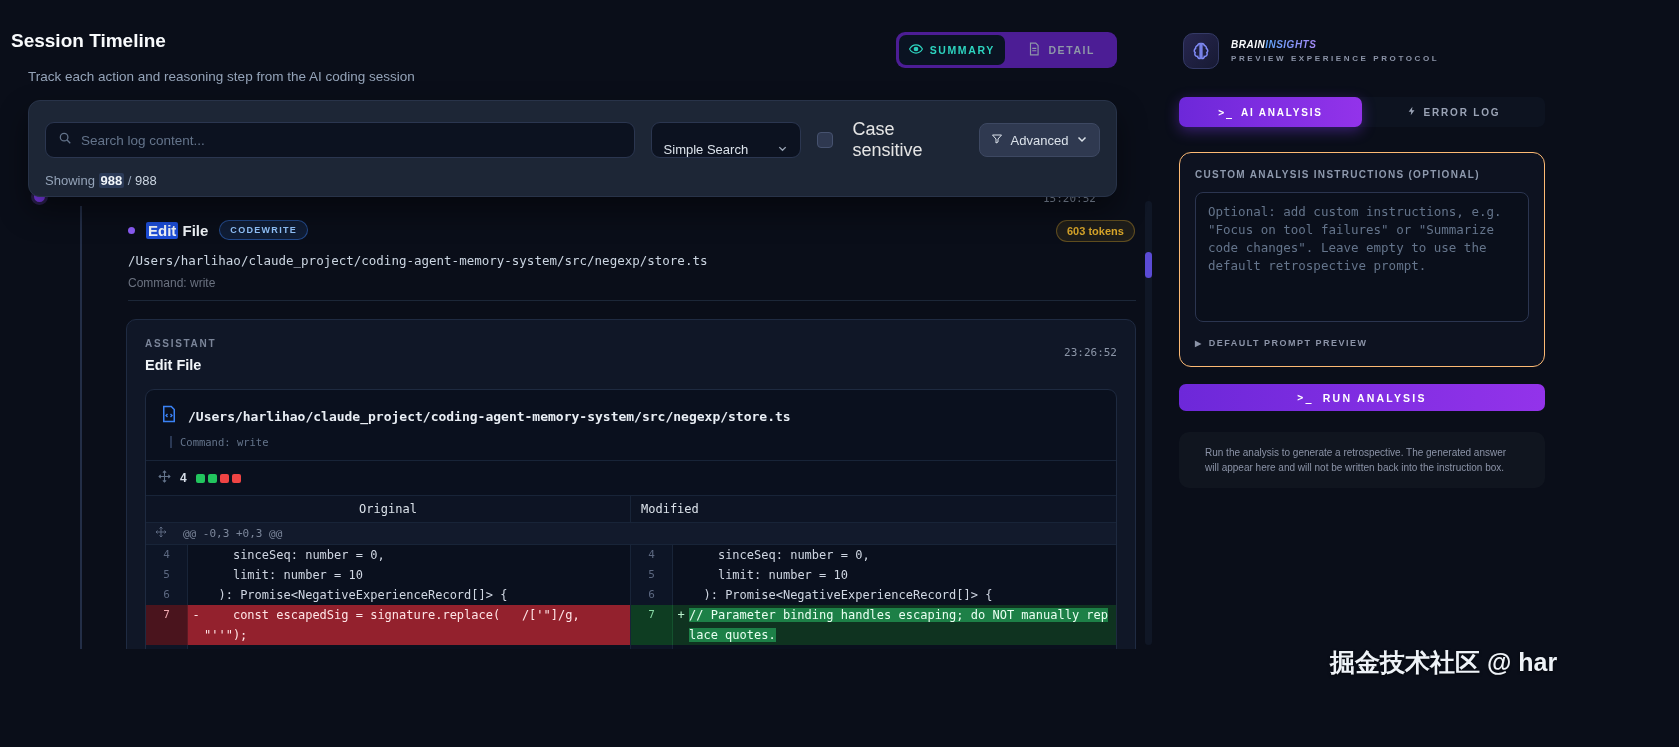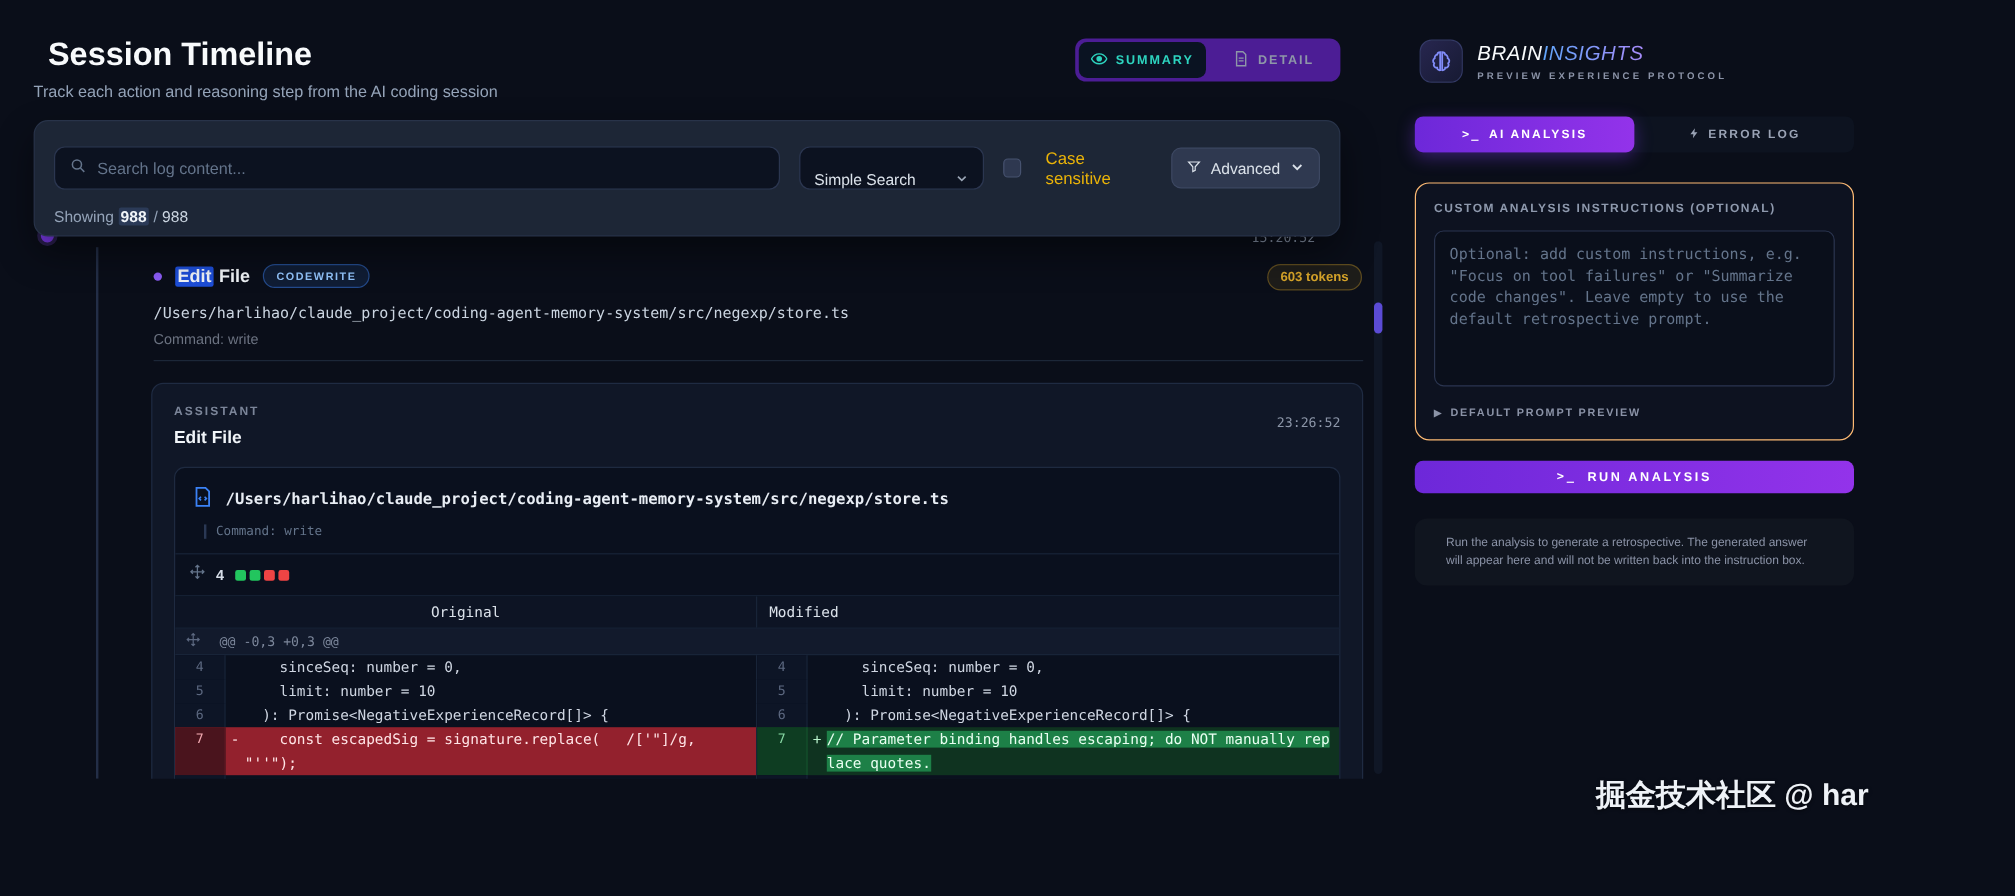--- a/index.html
+++ b/index.html
@@ -7,21 +7,21 @@
   body {
     font-family:"Liberation Sans", sans-serif;
     background:#0a0e19;
     color:#e5e7eb;
     overflow:hidden;
     position:relative;
   }
   .mono { font-family:"DejaVu Sans Mono", monospace; }
 
   
-  .page-title { position:absolute; left:40px; top:30px; font-size:27px; font-weight:700; color:#f8fafc;text-align:right; }
+  .page-title { position:absolute; left:11px; top:30px; font-size:19px; font-weight:700; color:#f8fafc;text-align:right; }
   .page-subtitle { position:absolute; left:28px; top:69px; font-size:13.5px; color:#94a3b8; }
 
   .view-toggle { position:absolute; left:896px; top:32px; width:221px; height:36px;
     background:#4c1d95; border-radius:9px; display:flex; gap:4px; padding:3px; }
   .vt-btn { flex:1; display:flex; align-items:center; justify-content:center; gap:7px;
     font-size:10.5px; font-weight:700; letter-spacing:1.6px; border-radius:7px; border:none;
     background:transparent; color:#8e97a8; cursor:pointer; font-family:inherit; }
   .vt-btn.active { background:#0a1322; color:#2dd4bf; }
   .vt-btn svg { width:14px; height:14px; }
 
@@ -33,21 +33,21 @@
   .search-box { width:618px; height:36px; background:#0c1220; border:1px solid #2b3650;
     border-radius:9px; display:flex; align-items:center; padding:0 12px; gap:9px; }
   .search-box svg { width:14px; height:14px; color:#64748b; flex:none; }
   .search-box input { flex:1; background:transparent; border:none; outline:none;
     color:#e5e7eb; font-size:13.5px; font-family:inherit; }
   input::placeholder, textarea::placeholder { color:#64748b; }
   .mode-select { width:157px; height:36px; background:#0c1220; border:1px solid #2b3650;
     border-radius:9px; display:flex; align-items:flex-end; justify-content:space-between;
     padding:0 12px; color:#dbe2ea; font-size:13px; cursor:pointer; }
   .mode-select svg { width:11px; height:11px; color:#9aa5b5; }
-  .case-group { display:flex; align-items:center; gap:20px; color:#eab308; font-size:14px; cursor:pointer; }
+  .case-group { display:flex; align-items:center; gap:20px; color:#e5e5e5; font-size:18px; cursor:pointer; }
   .checkbox { width:16px; height:16px; background:#2e3850; border:1px solid #46526f; border-radius:4px; }
   .advanced-btn { margin-left:auto; width:127px; height:34px; background:#2f3950; border:1px solid #3d4862;
     border-radius:8px; display:flex; align-items:center; justify-content:center; gap:8px;
     color:#dbe2ea; font-size:13px; cursor:pointer; font-family:inherit; }
   .advanced-btn svg { width:12px; height:12px; }
   .showing { margin-top:15px; font-size:13px; color:#94a3b8; }
   .showing .shown { color:#f1f5f9; font-weight:700; background:#2b3a57; padding:0 2px; border-radius:2px; }
   .showing .total { color:#cbd5e1; }
 
   
@@ -117,21 +117,21 @@
 
   .tl-scrollbar { position:absolute; left:1105px; top:4px; width:7px; height:444px; border-radius:4px; background:#101726; }
   .tl-thumb { position:absolute; left:0; top:51px; width:7px; height:26px; border-radius:4px; background:#5b4bd5; cursor:pointer; }
 
   
   .sidebar { position:absolute; left:1179px; top:0; width:366px; height:747px; }
   .brand { position:absolute; left:4px; top:33px; display:flex; gap:12px; align-items:center; }
   .brand-badge { width:36px; height:36px; border-radius:10px; background:linear-gradient(135deg,#27264f,#171a33);
     border:1px solid #343a66; display:flex; align-items:center; justify-content:center; }
   .brand-badge svg { width:20px; height:20px; }
-  .brand-name { font-size:17px; font-weight:400; font-style:italic; letter-spacing:.5px; color:#f8fafc; }
+  .brand-name { font-size:10px; font-weight:700; font-style:italic; letter-spacing:.5px; color:#f8fafc; }
   .brand-name .grad { background:linear-gradient(90deg,#60a5fa,#a78bfa); -webkit-background-clip:text;
     background-clip:text; color:transparent; }
   .brand-tag { margin-top:4px; font-size:8px; font-weight:700; letter-spacing:2.6px; color:#8b93a7; }
 
   .side-tabs { position:absolute; left:0; top:97px; width:366px; height:30px; background:#0d1320;
     border-radius:7px; display:flex; }
   .side-tab { flex:1; display:flex; align-items:center; justify-content:center; gap:7px; border:none;
     background:transparent; color:#9aa3b5; font-size:10px; font-weight:700; letter-spacing:1.8px;
     border-radius:7px; cursor:pointer; font-family:inherit; }
   .side-tab.active { background:linear-gradient(90deg,#6d28d9,#9333ea); color:#fff;

